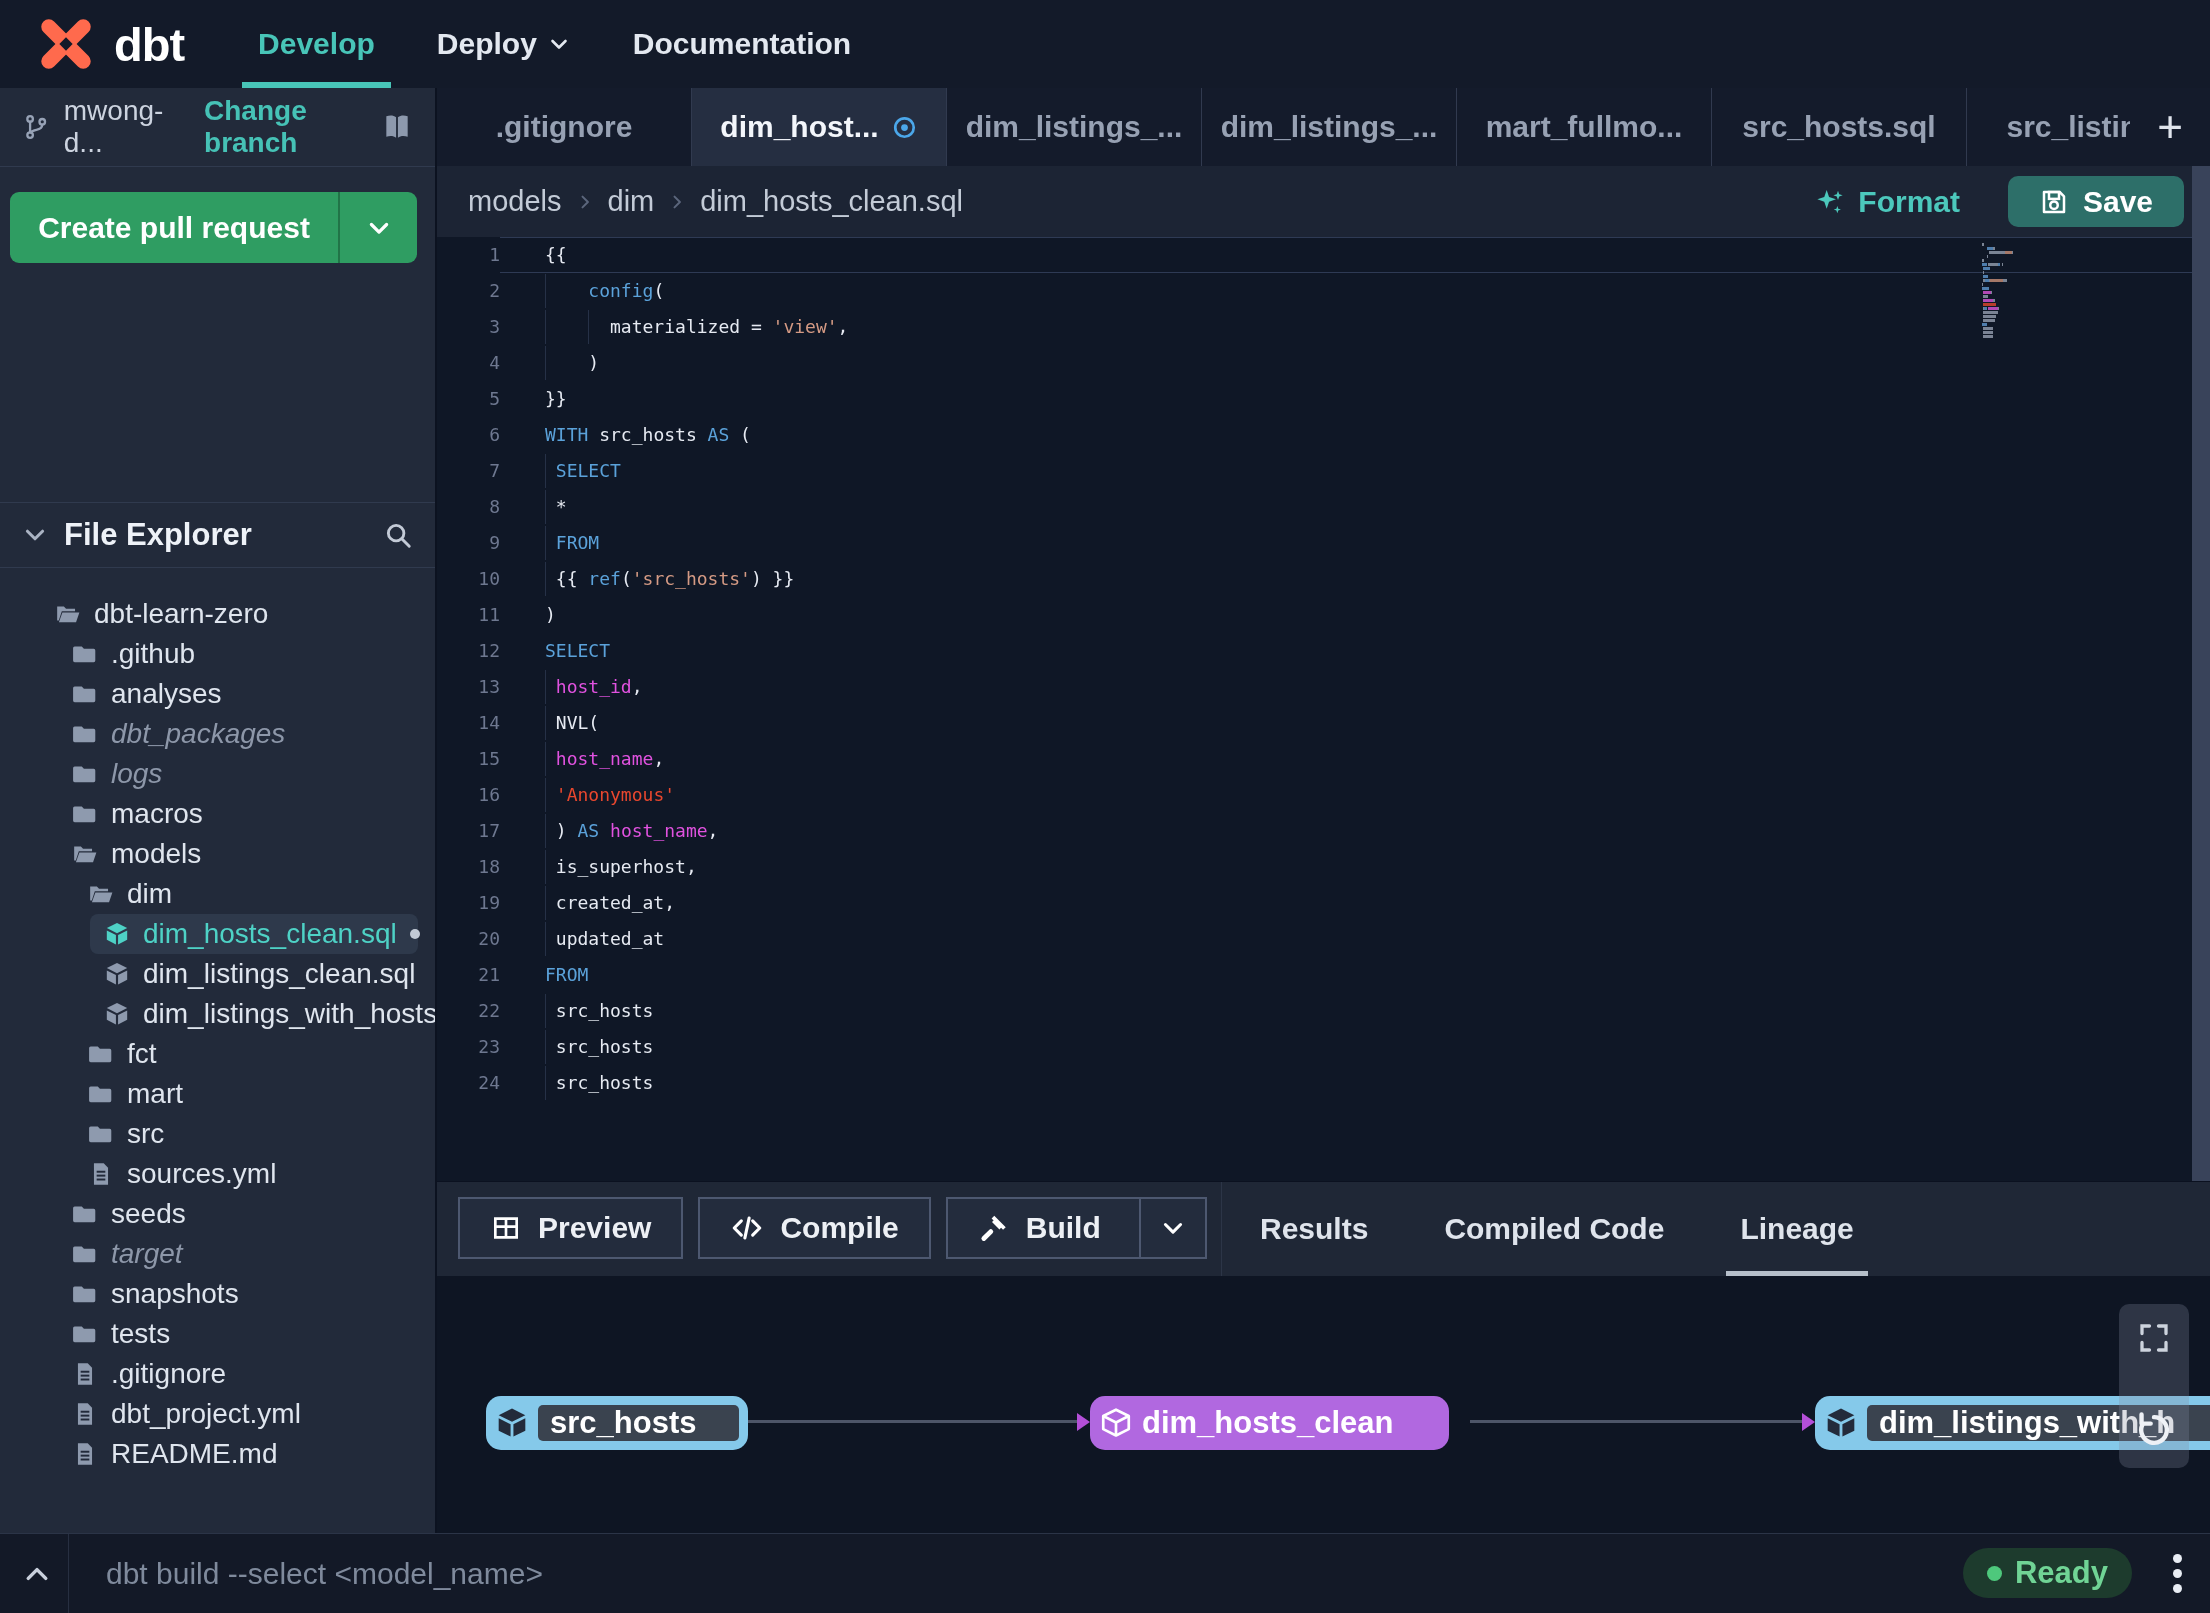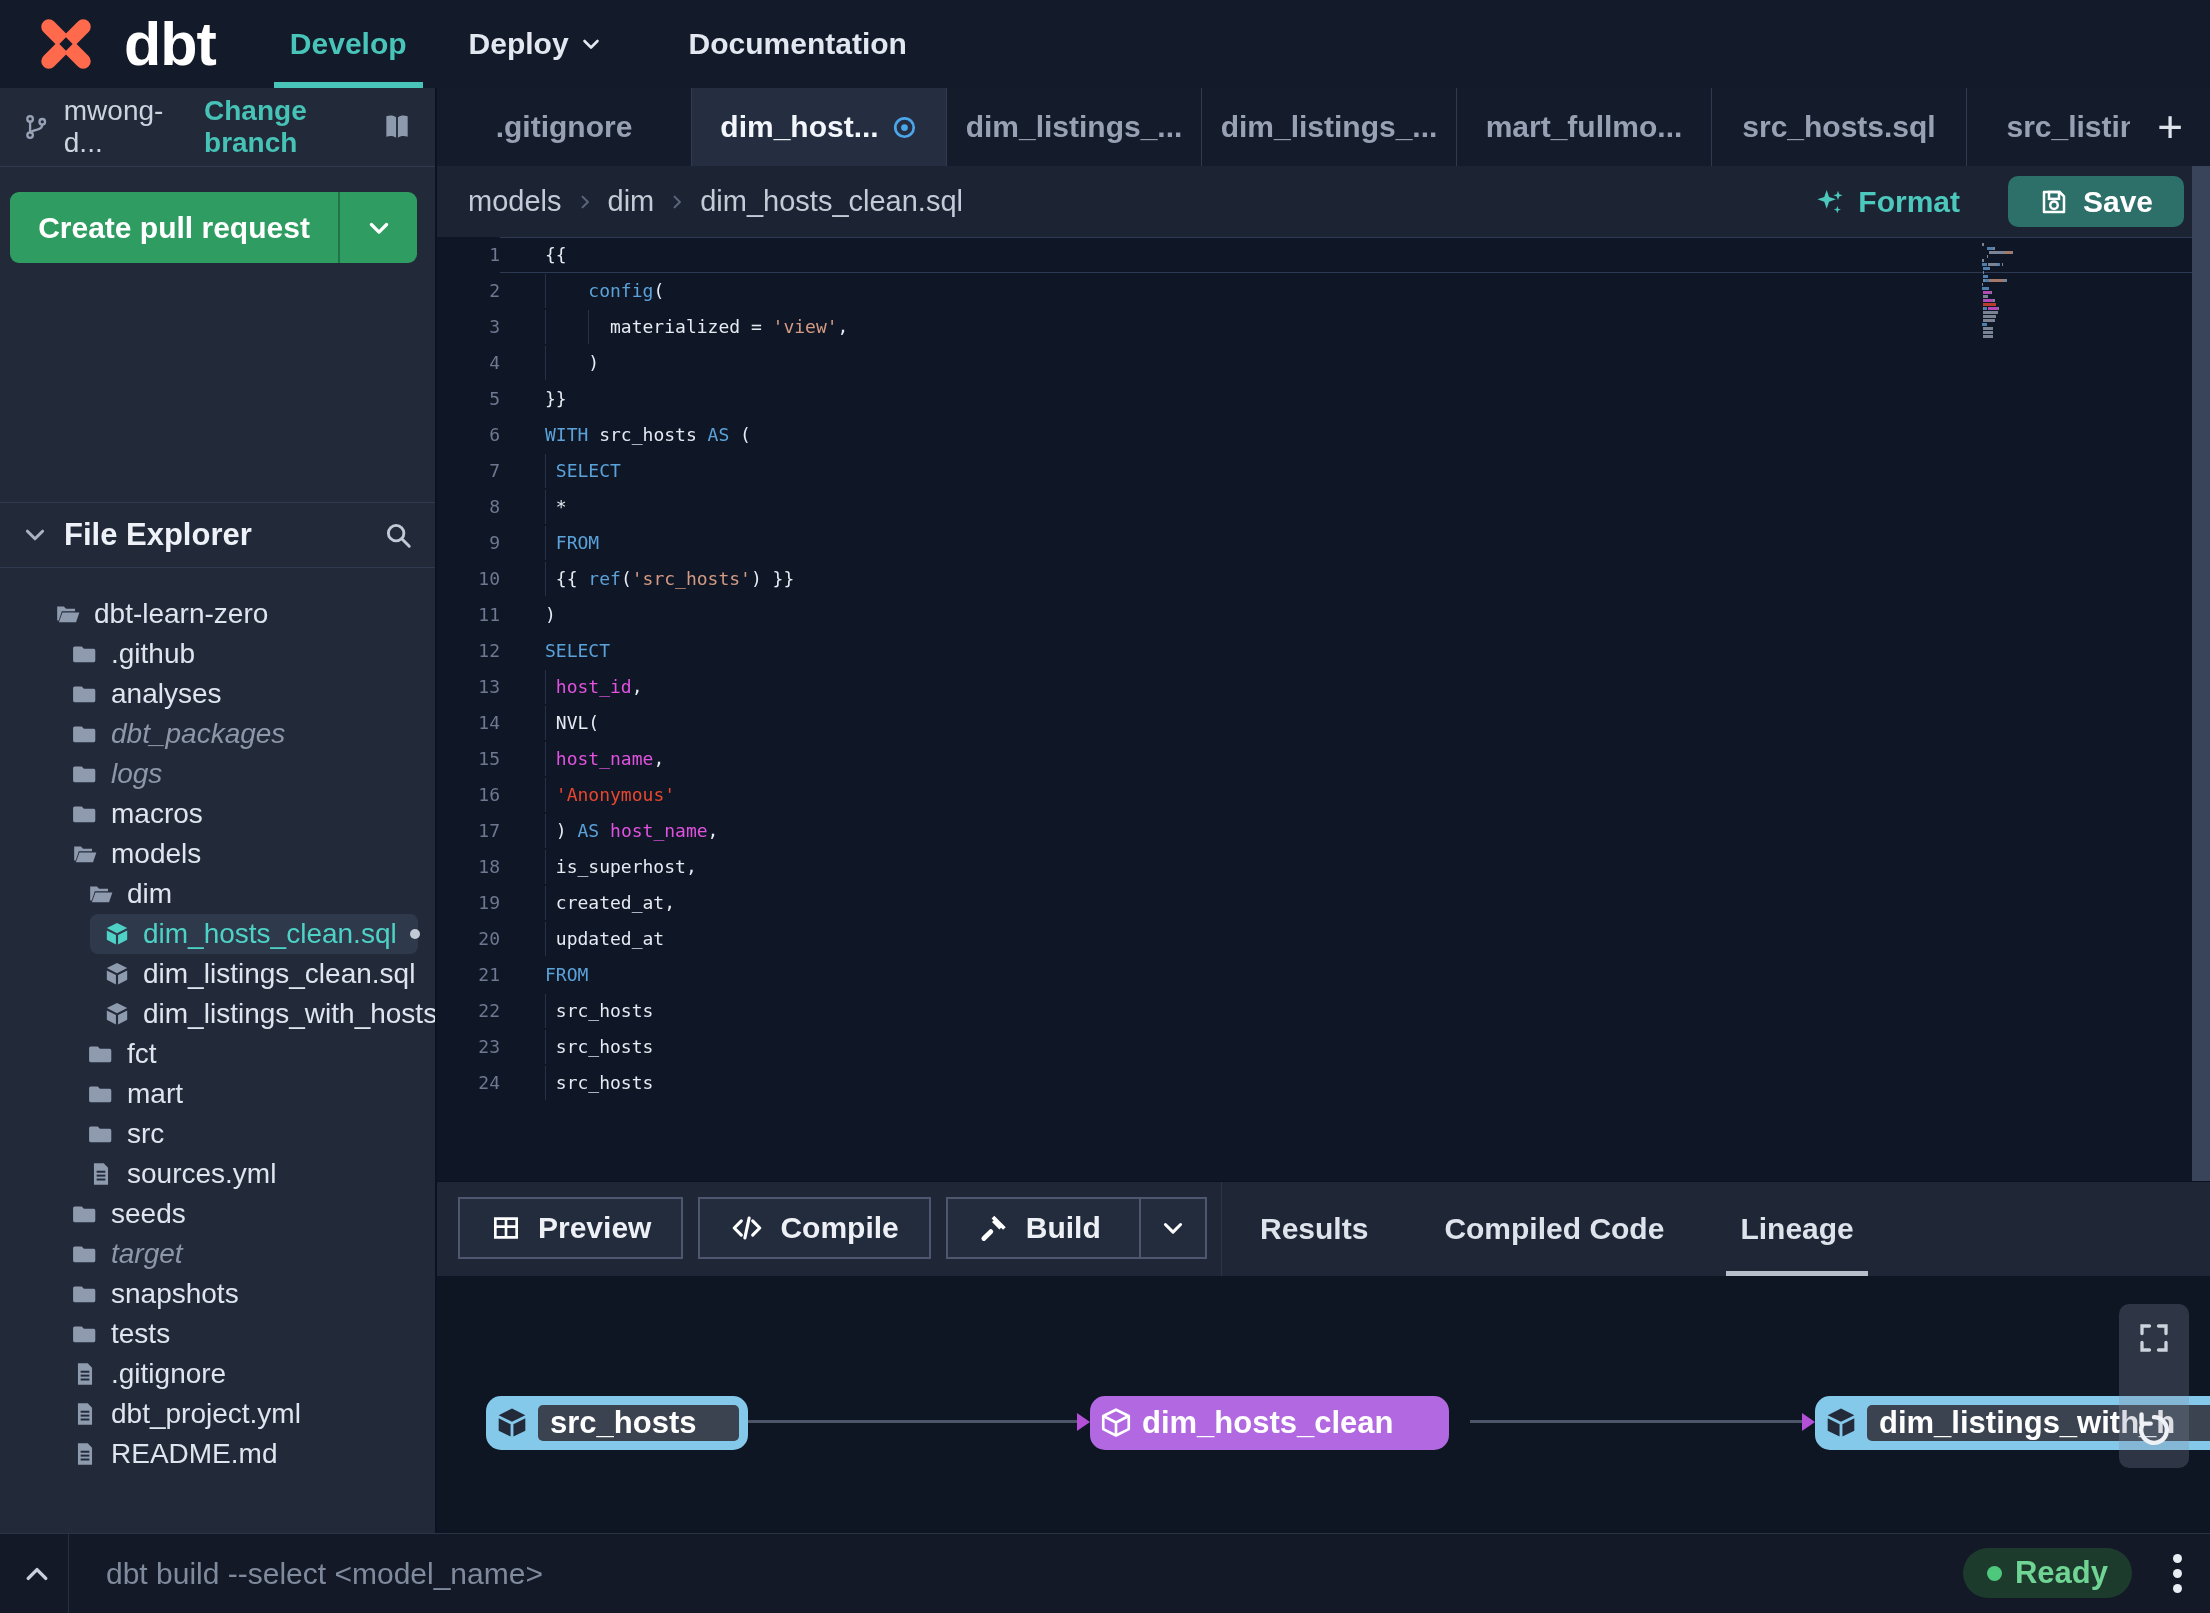--- a/index.html
+++ b/index.html
@@ -2,28 +2,28 @@
 <html><head>
 <meta charset="utf-8">
 <style>
   html,body{margin:0;padding:0;background:#0f1726;width:2210px;height:1613px;overflow:hidden;
     font-family:"Liberation Sans",sans-serif;-webkit-font-smoothing:antialiased;}
   #app{position:relative;width:2210px;height:1613px;}
 
   
   #navbar{position:absolute;left:0;top:0;width:2210px;height:88px;background:#131a29;display:flex;align-items:center;z-index:10;}
   .brand{display:flex;align-items:center;margin-left:36px;}
-  .brandname{color:#fff;font-size:61px;font-weight:700;letter-spacing:-1px;margin-left:28px;}
+  .brandname{color:#fff;font-size:47px;font-weight:700;letter-spacing:-1px;margin-left:18px;}
   #navmenu{display:flex;align-items:center;height:88px;}
   .nav-item{position:relative;height:88px;display:flex;align-items:center;gap:10px;font-size:30px;font-weight:600;color:#e3e8f0;cursor:default;}
   .nav-item.active{color:#48c5b8;}
   .nav-item.active::after{content:'';position:absolute;left:-16px;right:-16px;bottom:0;height:6px;background:#48c5b8;}
   .nav-item:nth-child(1){margin-left:74px;}
   .nav-item:nth-child(2){margin-left:62px;}
-  .nav-item:nth-child(3){margin-left:86px;}
+  .nav-item:nth-child(3){margin-left:62px;}
   .nav-right{margin-left:auto;display:flex;align-items:center;padding-right:52px;}
   .nav-project{color:#eef2f7;font-size:30px;font-weight:700;margin-left:16px;}
   .nav-sep{color:#6a7588;font-size:30px;margin-left:16px;}
   .nav-env{color:#e8ecf3;font-size:30px;font-weight:600;margin-left:16px;}
   .nav-env-chev{color:#dfe4ec;margin-left:10px;display:flex;}
   .nav-help{color:#e8ecf3;font-size:36px;font-weight:700;margin-left:148px;}
   .nav-gear{margin-left:42px;display:flex;}
 
   
   #sidebar{position:absolute;left:0;top:88px;width:437px;height:1445px;background:#222a3a;border-right:2px solid #0c1220;box-sizing:border-box;overflow:hidden;}

